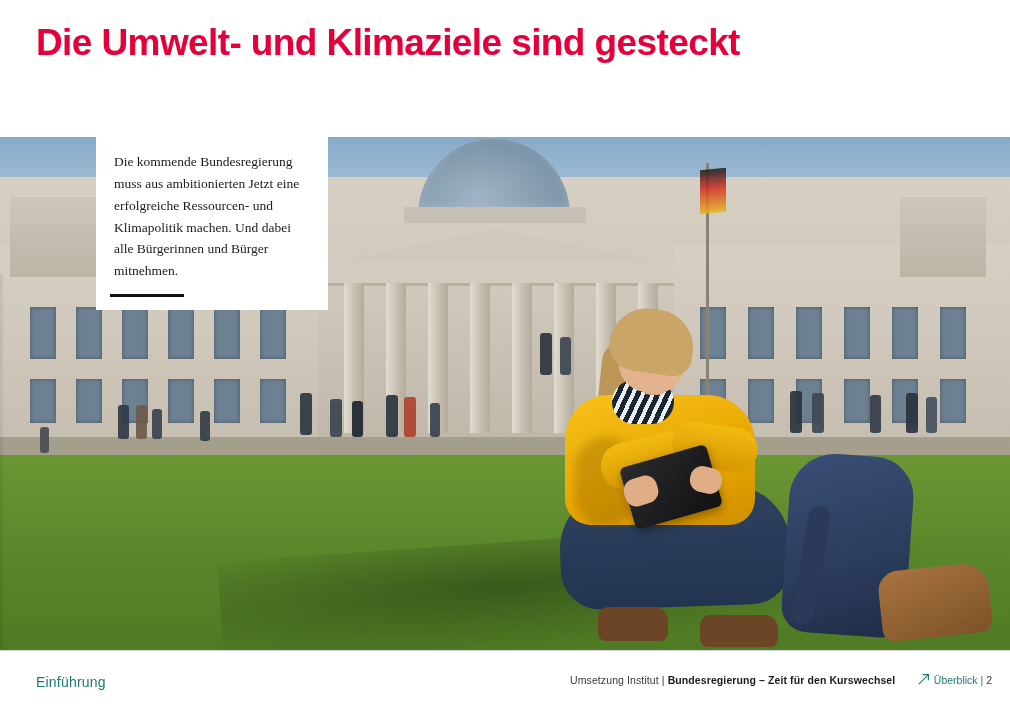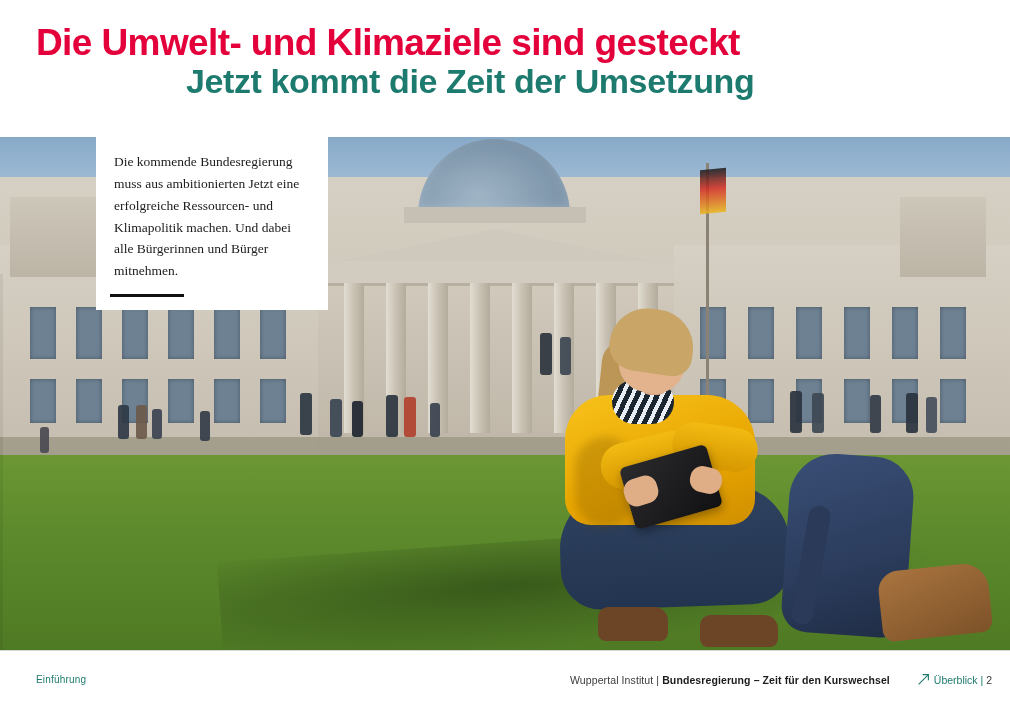--- a/index.html
+++ b/index.html
@@ -361,21 +361,21 @@
     left: 0;
     top: 0;
     width: 1010px;
     height: 1px;
     background: #d8d8d8;
   }
   .footer-left {
     position: absolute;
     left: 36px;
     top: 24px;
-    font-size: 10px;
+    font-size: 14px;
     color: #1d7a6e;
     letter-spacing: 0.2px;
   }
   .footer-center {
     position: absolute;
     left: 570px;
     top: 24px;
     font-size: 10.5px;
     color: #3b3b3b;
     letter-spacing: 0.1px;
@@ -410,21 +410,20 @@
     background: rgba(0,0,0,0.06);
   }
 </style>
 </head>
 <body>
 
 <div class="page">
 
   <div class="headline-block">
     <div class="headline-main">Die Umwelt- und Klimaziele sind gesteckt</div>
-    <div class="headline-sub">Jetzt kommt die Zeit der Umsetzung</div>
   </div>
 
   <div class="photo">
     <div class="sky"></div>
     <div class="building"></div>
     <div class="building-top-sky"></div>
 
     <div class="wing-left"></div>
     <div class="wing-right"></div>
 
@@ -522,21 +521,21 @@
 
   <div class="quote-box">
     <p class="quote-text">Die kommende Bundesregierung muss aus ambitionierten Jetzt eine erfolgreiche Ressourcen- und Klimapolitik machen. Und dabei alle Bürgerinnen und Bürger mitnehmen.</p>
   </div>
   <div class="quote-rule"></div>
 
   <div class="footer">
     <div class="footer-line"></div>
     <div class="footer-left">Einführung</div>
     <div class="footer-center">
-      <span>Wuppertal Institut | </span><span class="bold">Bundesregierung – Zeit für den Kurswechsel</span>
+      <span>Umsetzung Institut | </span><span class="bold">Bundesregierung – Zeit für den Kurswechsel</span>
     </div>
     <span class="back-icon">
       <svg viewBox="0 0 16 16" width="13" height="13" aria-hidden="true">
         <path d="M2 14 L14 2" stroke="#1d7a6e" stroke-width="1.4" fill="none"></path>
         <path d="M7 2 L14 2 L14 9" stroke="#1d7a6e" stroke-width="1.4" fill="none"></path>
       </svg>
     </span>
     <div class="footer-right">
       <span>Überblick</span><span> | </span><span class="pagenum">2</span>
     </div>

